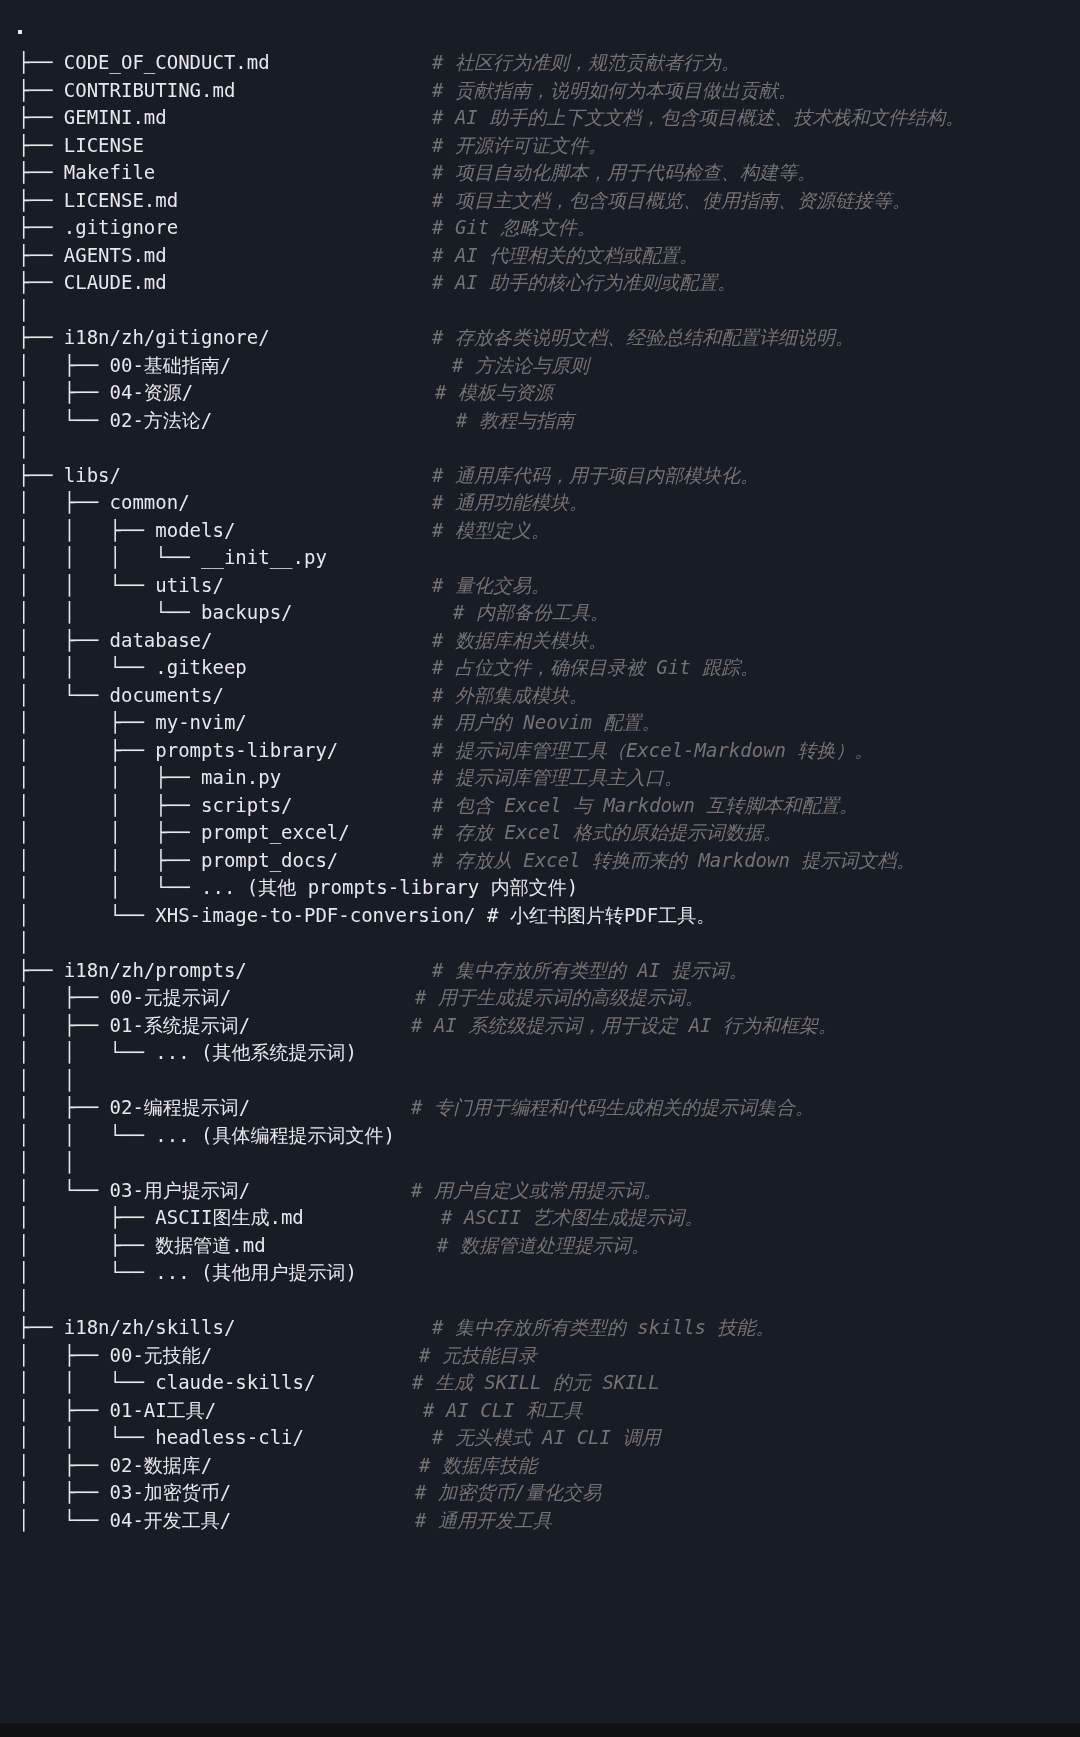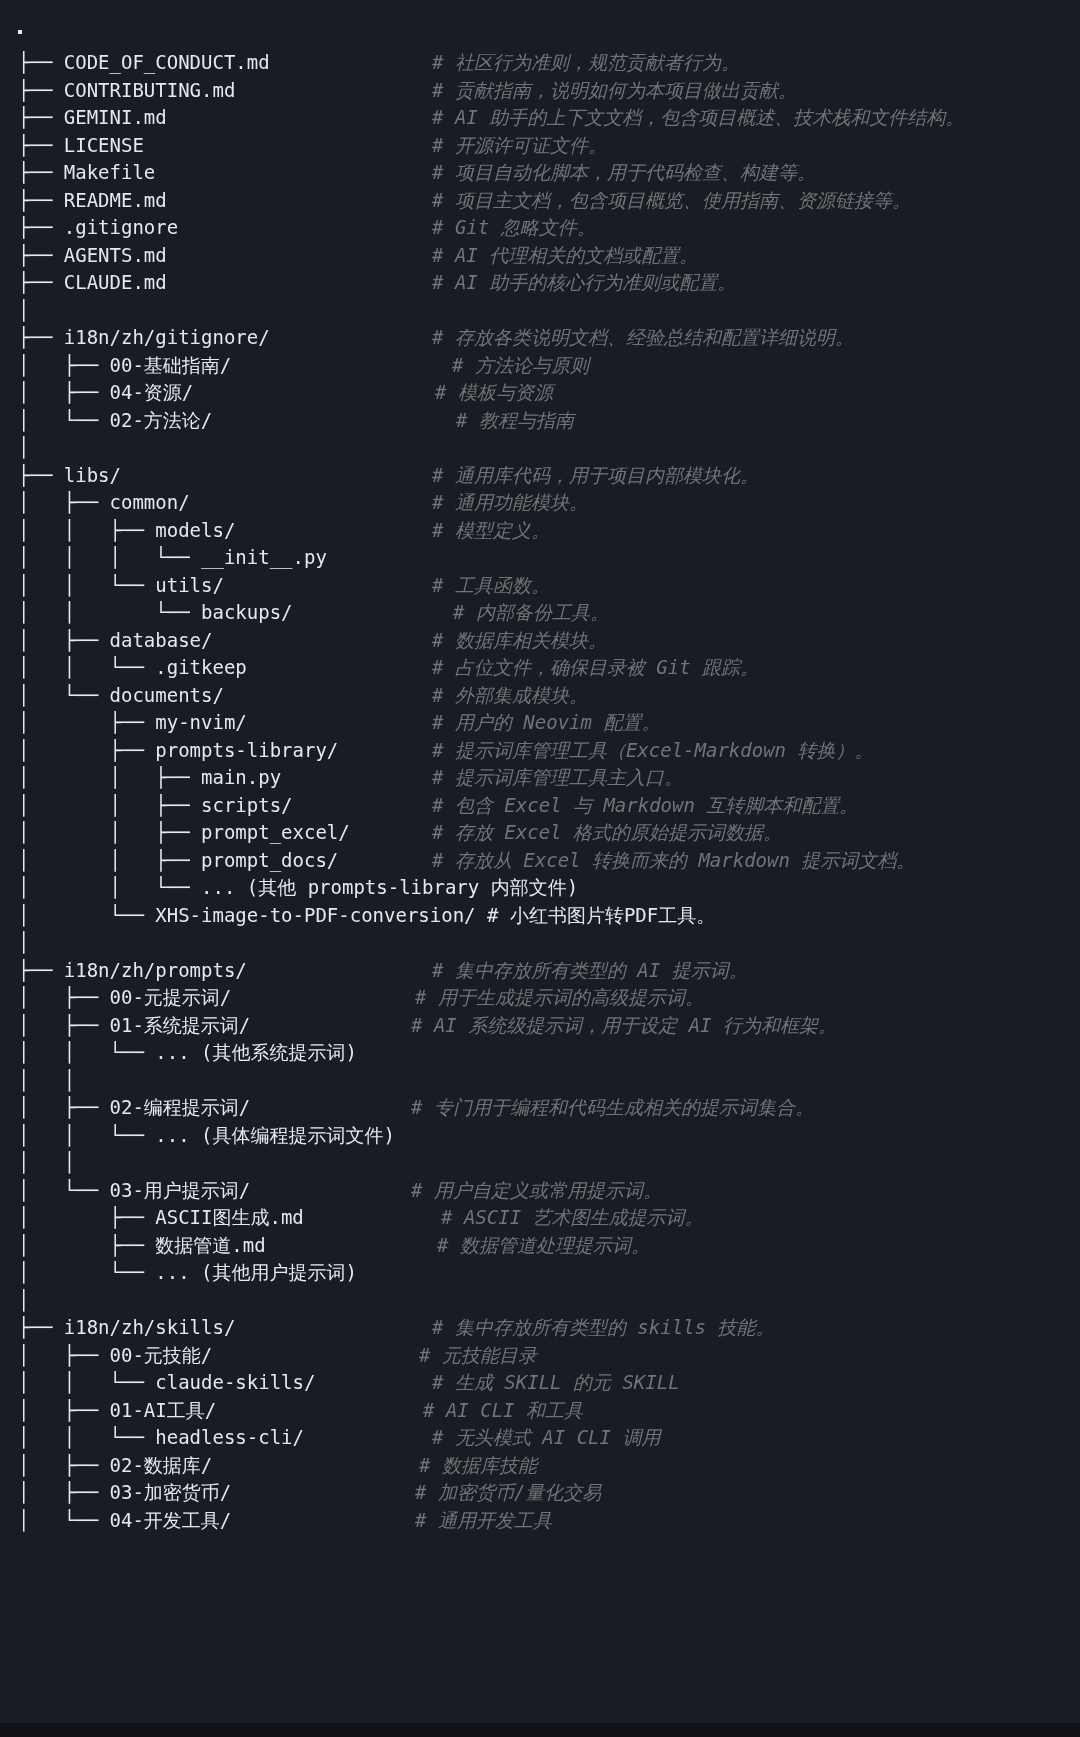--- a/index.html
+++ b/index.html
@@ -64,35 +64,35 @@
 <body>
 
 <div id="code-block">
   <div class="root-dot"></div>
   <div id="lines">
       <div class="line" style="top: 47px;"><span class="tree">├── CODE_OF_CONDUCT.md</span><span class="comment" style="left: 432px;"># 社区行为准则，规范贡献者行为。</span></div>
       <div class="line" style="top: 74.5px;"><span class="tree">├── CONTRIBUTING.md</span><span class="comment" style="left: 432px;"># 贡献指南，说明如何为本项目做出贡献。</span></div>
       <div class="line" style="top: 102px;"><span class="tree">├── GEMINI.md</span><span class="comment" style="left: 432px;"># AI 助手的上下文文档，包含项目概述、技术栈和文件结构。</span></div>
       <div class="line" style="top: 129.5px;"><span class="tree">├── LICENSE</span><span class="comment" style="left: 432px;"># 开源许可证文件。</span></div>
       <div class="line" style="top: 157px;"><span class="tree">├── Makefile</span><span class="comment" style="left: 432px;"># 项目自动化脚本，用于代码检查、构建等。</span></div>
-      <div class="line" style="top: 184.5px;"><span class="tree">├── README.md</span><span class="comment" style="left: 432px;"># 项目主文档，包含项目概览、使用指南、资源链接等。</span></div>
+      <div class="line" style="top: 184.5px;"><span class="tree">├── LICENSE.md</span><span class="comment" style="left: 432px;"># 项目主文档，包含项目概览、使用指南、资源链接等。</span></div>
       <div class="line" style="top: 212px;"><span class="tree">├── .gitignore</span><span class="comment" style="left: 432px;"># Git 忽略文件。</span></div>
       <div class="line" style="top: 239.5px;"><span class="tree">├── AGENTS.md</span><span class="comment" style="left: 432px;"># AI 代理相关的文档或配置。</span></div>
       <div class="line" style="top: 267px;"><span class="tree">├── CLAUDE.md</span><span class="comment" style="left: 432px;"># AI 助手的核心行为准则或配置。</span></div>
       <div class="line" style="top: 294.5px;"><span class="tree">│</span></div>
       <div class="line" style="top: 322px;"><span class="tree">├── i18n/zh/gitignore/</span><span class="comment" style="left: 432px;"># 存放各类说明文档、经验总结和配置详细说明。</span></div>
       <div class="line" style="top: 349.5px;"><span class="tree">│   ├── 00-基础指南/</span><span class="comment" style="left: 452px;"># 方法论与原则</span></div>
       <div class="line" style="top: 377px;"><span class="tree">│   ├── 04-资源/</span><span class="comment" style="left: 435px;"># 模板与资源</span></div>
       <div class="line" style="top: 404.5px;"><span class="tree">│   └── 02-方法论/</span><span class="comment" style="left: 456px;"># 教程与指南</span></div>
       <div class="line" style="top: 432px;"><span class="tree">│</span></div>
       <div class="line" style="top: 459.5px;"><span class="tree">├── libs/</span><span class="comment" style="left: 432px;"># 通用库代码，用于项目内部模块化。</span></div>
       <div class="line" style="top: 487px;"><span class="tree">│   ├── common/</span><span class="comment" style="left: 432px;"># 通用功能模块。</span></div>
       <div class="line" style="top: 514.5px;"><span class="tree">│   │   ├── models/</span><span class="comment" style="left: 432px;"># 模型定义。</span></div>
       <div class="line" style="top: 542px;"><span class="tree">│   │   │   └── __init__.py</span></div>
-      <div class="line" style="top: 569.5px;"><span class="tree">│   │   └── utils/</span><span class="comment" style="left: 432px;"># 工具函数。</span></div>
+      <div class="line" style="top: 569.5px;"><span class="tree">│   │   └── utils/</span><span class="comment" style="left: 432px;"># 量化交易。</span></div>
       <div class="line" style="top: 597px;"><span class="tree">│   │       └── backups/</span><span class="comment" style="left: 432px; margin-left: 21px;"># 内部备份工具。</span></div>
       <div class="line" style="top: 624.5px;"><span class="tree">│   ├── database/</span><span class="comment" style="left: 432px;"># 数据库相关模块。</span></div>
       <div class="line" style="top: 652px;"><span class="tree">│   │   └── .gitkeep</span><span class="comment" style="left: 432px;"># 占位文件，确保目录被 Git 跟踪。</span></div>
       <div class="line" style="top: 679.5px;"><span class="tree">│   └── documents/</span><span class="comment" style="left: 432px;"># 外部集成模块。</span></div>
       <div class="line" style="top: 707px;"><span class="tree">│       ├── my-nvim/</span><span class="comment" style="left: 432px;"># 用户的 Neovim 配置。</span></div>
       <div class="line" style="top: 734.5px;"><span class="tree">│       ├── prompts-library/</span><span class="comment" style="left: 432px;"># 提示词库管理工具（Excel-Markdown 转换）。</span></div>
       <div class="line" style="top: 762px;"><span class="tree">│       │   ├── main.py</span><span class="comment" style="left: 432px;"># 提示词库管理工具主入口。</span></div>
       <div class="line" style="top: 789.5px;"><span class="tree">│       │   ├── scripts/</span><span class="comment" style="left: 432px;"># 包含 Excel 与 Markdown 互转脚本和配置。</span></div>
       <div class="line" style="top: 817px;"><span class="tree">│       │   ├── prompt_excel/</span><span class="comment" style="left: 432px;"># 存放 Excel 格式的原始提示词数据。</span></div>
       <div class="line" style="top: 844.5px;"><span class="tree">│       │   ├── prompt_docs/</span><span class="comment" style="left: 432px;"># 存放从 Excel 转换而来的 Markdown 提示词文档。</span></div>
@@ -107,21 +107,21 @@
       <div class="line" style="top: 1092px;"><span class="tree">│   ├── 02-编程提示词/</span><span class="comment" style="left: 411px;"># 专门用于编程和代码生成相关的提示词集合。</span></div>
       <div class="line" style="top: 1119.5px;"><span class="tree">│   │   └── ... (具体编程提示词文件)</span></div>
       <div class="line" style="top: 1147px;"><span class="tree">│   │</span></div>
       <div class="line" style="top: 1174.5px;"><span class="tree">│   └── 03-用户提示词/</span><span class="comment" style="left: 411px;"># 用户自定义或常用提示词。</span></div>
       <div class="line" style="top: 1202px;"><span class="tree">│       ├── ASCII图生成.md</span><span class="comment" style="left: 441px;"># ASCII 艺术图生成提示词。</span></div>
       <div class="line" style="top: 1229.5px;"><span class="tree">│       ├── 数据管道.md</span><span class="comment" style="left: 437px;"># 数据管道处理提示词。</span></div>
       <div class="line" style="top: 1257px;"><span class="tree">│       └── ... (其他用户提示词)</span></div>
       <div class="line" style="top: 1284.5px;"><span class="tree">│</span></div>
       <div class="line" style="top: 1312px;"><span class="tree">├── i18n/zh/skills/</span><span class="comment" style="left: 432px;"># 集中存放所有类型的 skills 技能。</span></div>
       <div class="line" style="top: 1339.5px;"><span class="tree">│   ├── 00-元技能/</span><span class="comment" style="left: 419px;"># 元技能目录</span></div>
-      <div class="line" style="top: 1367px;"><span class="tree">│   │   └── claude-skills/</span><span class="comment" style="left: 432px;"># 生成 SKILL 的元 SKILL</span></div>
+      <div class="line" style="top: 1367px;"><span class="tree">│   │   └── claude-skills/</span><span class="comment" style="left: 412px;"># 生成 SKILL 的元 SKILL</span></div>
       <div class="line" style="top: 1394.5px;"><span class="tree">│   ├── 01-AI工具/</span><span class="comment" style="left: 423px;"># AI CLI 和工具</span></div>
       <div class="line" style="top: 1422px;"><span class="tree">│   │   └── headless-cli/</span><span class="comment" style="left: 432px;"># 无头模式 AI CLI 调用</span></div>
       <div class="line" style="top: 1449.5px;"><span class="tree">│   ├── 02-数据库/</span><span class="comment" style="left: 419px;"># 数据库技能</span></div>
       <div class="line" style="top: 1477px;"><span class="tree">│   ├── 03-加密货币/</span><span class="comment" style="left: 415px;"># 加密货币/量化交易</span></div>
       <div class="line" style="top: 1504.5px;"><span class="tree">│   └── 04-开发工具/</span><span class="comment" style="left: 415px;"># 通用开发工具</span></div>
     </div>
 </div>
 <div id="bottom-strip"></div>
 
 </body></html>

